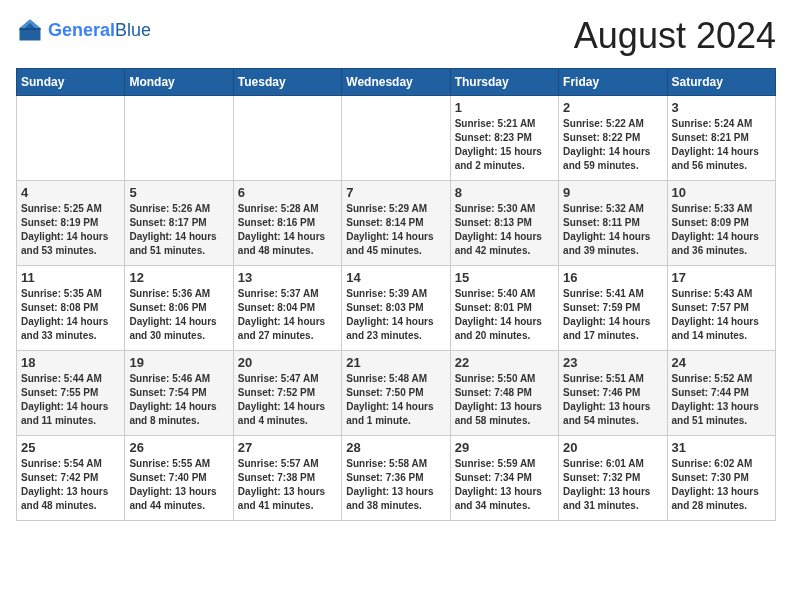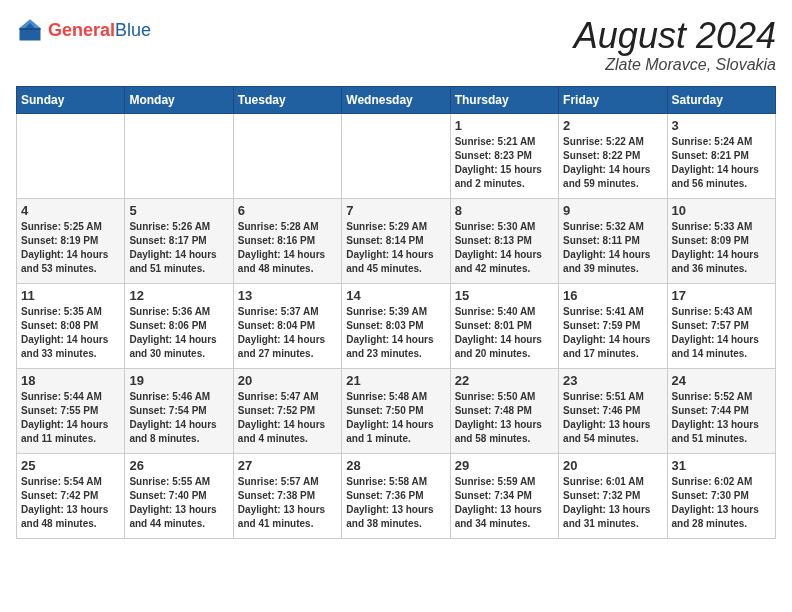--- a/index.html
+++ b/index.html
@@ -17,34 +17,33 @@
       margin-bottom: 12px;
     }
     .logo {
       display: flex;
       align-items: center;
       gap: 4px;
     }
     .logo-text-general {
       font-size: 18px;
       font-weight: bold;
-      color: #ef4444;
+      color: #3b82f6;
     }
     .logo-text-blue {
       font-size: 18px;
       font-weight: normal;
       color: #2060a0;
     }
     .logo-icon {
       width: 28px;
       height: 28px;
     }
     .title-area {
       text-align: right;
-      font-style: italic;
     }
     .main-title {
       font-size: 36px;
       font-weight: normal;
       color: #222;
       line-height: 1.1;
     }
     .subtitle {
       font-size: 16px;
       color: #444;
@@ -106,21 +105,20 @@
       <polygon points="16,4 28,14 28,28 4,28 4,14" fill="#2060a0"></polygon>
       <polygon points="16,4 28,14 22,14 16,8 10,14 4,14" fill="#4a90d0"></polygon>
       <rect x="4" y="14" width="24" height="2" fill="#1a4a80"></rect>
     </svg>
     <div>
       <span class="logo-text-general">General</span><span class="logo-text-blue">Blue</span>
     </div>
   </div>
   <div class="title-area">
     <div class="main-title">August 2024</div>
-    <div class="subtitle">Zlate Moravce, Slovakia</div>
   </div>
 </div>
 
 <table>
   <thead>
     <tr>
       <th>Sunday</th>
       <th>Monday</th>
       <th>Tuesday</th>
       <th>Wednesday</th>

